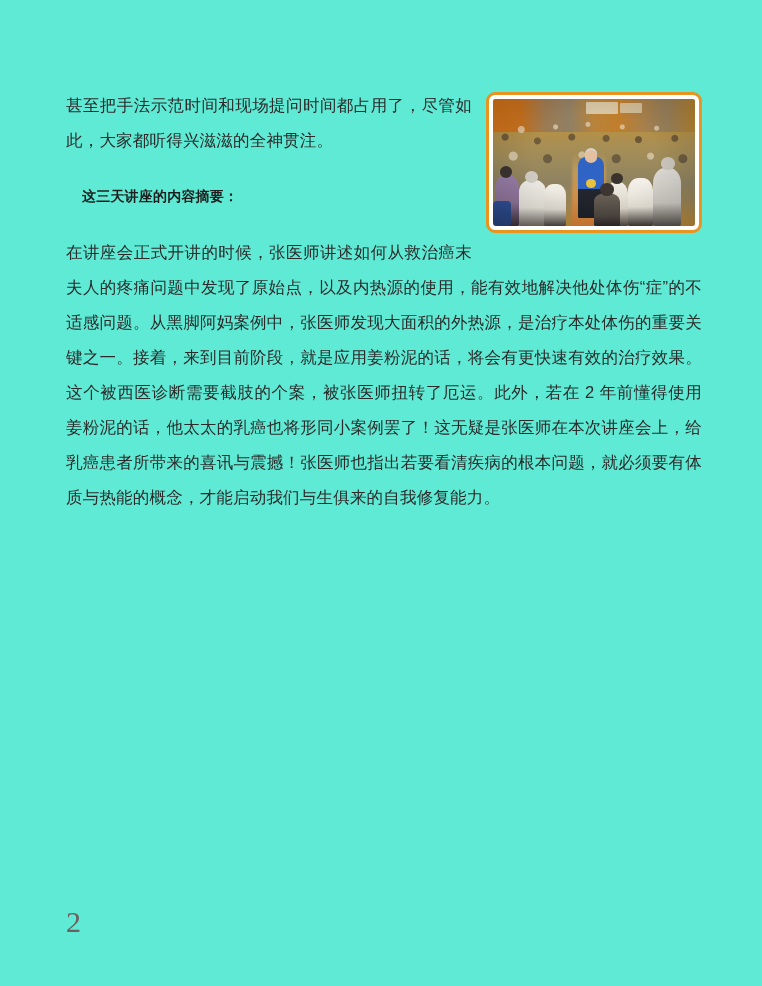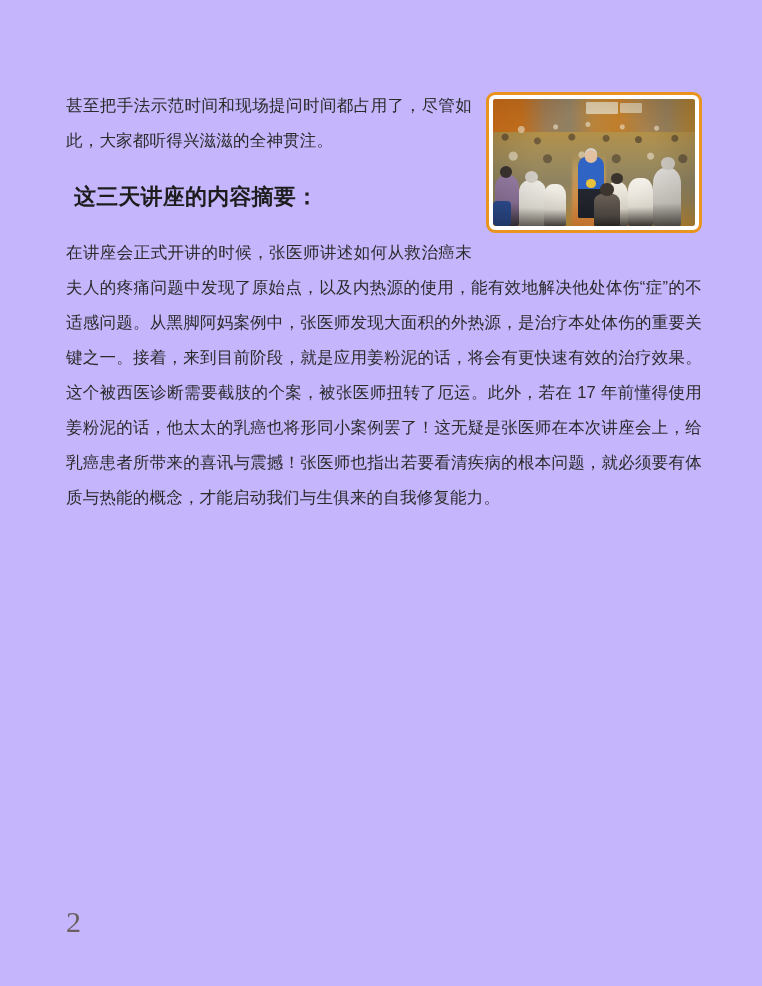--- a/index.html
+++ b/index.html
@@ -12,21 +12,21 @@
     width: 762px;
     height: 986px;
     position: relative;
     font-family: "Liberation Sans", "DejaVu Sans", sans-serif;
     overflow: hidden;
   }
 
   .page {
     position: absolute;
     inset: 0;
-    background: #c4b5fd;
+    background: #5eead4;
   }
 
   .content {
     position: absolute;
     left: 66px;
     top: 88px;
     width: 636px;
   }
 
   
@@ -175,22 +175,22 @@
     font-size: 16.5px;
     line-height: 35px;
     color: #2b2b2b;
     text-align: justify;
     text-justify: inter-character;
     letter-spacing: .2px;
   }
   p.body.last { margin-bottom: 0; }
 
   h2.section-heading {
-    margin: 21px 0 21px 8px;
-    font-size: 22px;
+    margin: 21px 0 21px 16px;
+    font-size: 14px;
     line-height: 35px;
     font-weight: bold;
     color: #1d1d1d;
     letter-spacing: .2px;
   }
 
   .page-number {
     position: absolute;
     left: 66px;
     top: 905px;
@@ -244,19 +244,19 @@
 
         <div class="ph-vignette"></div>
       </div>
     </figure>
 
     <p class="body">甚至把手法示范时间和现场提问时间都占用了，尽管如此，大家都听得兴滋滋的全神贯注。</p>
 
 
     <h2 class="section-heading">这三天讲座的内容摘要：</h2>
 
-    <p class="body last">在讲座会正式开讲的时候，张医师讲述如何从救治癌末夫人的疼痛问题中发现了原始点，以及内热源的使用，能有效地解决他处体伤“症”的不适感问题。从黑脚阿妈案例中，张医师发现大面积的外热源，是治疗本处体伤的重要关键之一。接着，来到目前阶段，就是应用姜粉泥的话，将会有更快速有效的治疗效果。这个被西医诊断需要截肢的个案，被张医师扭转了厄运。此外，若在 17 年前懂得使用姜粉泥的话，他太太的乳癌也将形同小案例罢了！这无疑是张医师在本次讲座会上，给乳癌患者所带来的喜讯与震撼！张医师也指出若要看清疾病的根本问题，就必须要有体质与热能的概念，才能启动我们与生俱来的自我修复能力。</p>
+    <p class="body last">在讲座会正式开讲的时候，张医师讲述如何从救治癌末夫人的疼痛问题中发现了原始点，以及内热源的使用，能有效地解决他处体伤“症”的不适感问题。从黑脚阿妈案例中，张医师发现大面积的外热源，是治疗本处体伤的重要关键之一。接着，来到目前阶段，就是应用姜粉泥的话，将会有更快速有效的治疗效果。这个被西医诊断需要截肢的个案，被张医师扭转了厄运。此外，若在 2 年前懂得使用姜粉泥的话，他太太的乳癌也将形同小案例罢了！这无疑是张医师在本次讲座会上，给乳癌患者所带来的喜讯与震撼！张医师也指出若要看清疾病的根本问题，就必须要有体质与热能的概念，才能启动我们与生俱来的自我修复能力。</p>
 
   </div>
 
   <div class="page-number">2</div>
 
 </div>
 
 </body></html>

